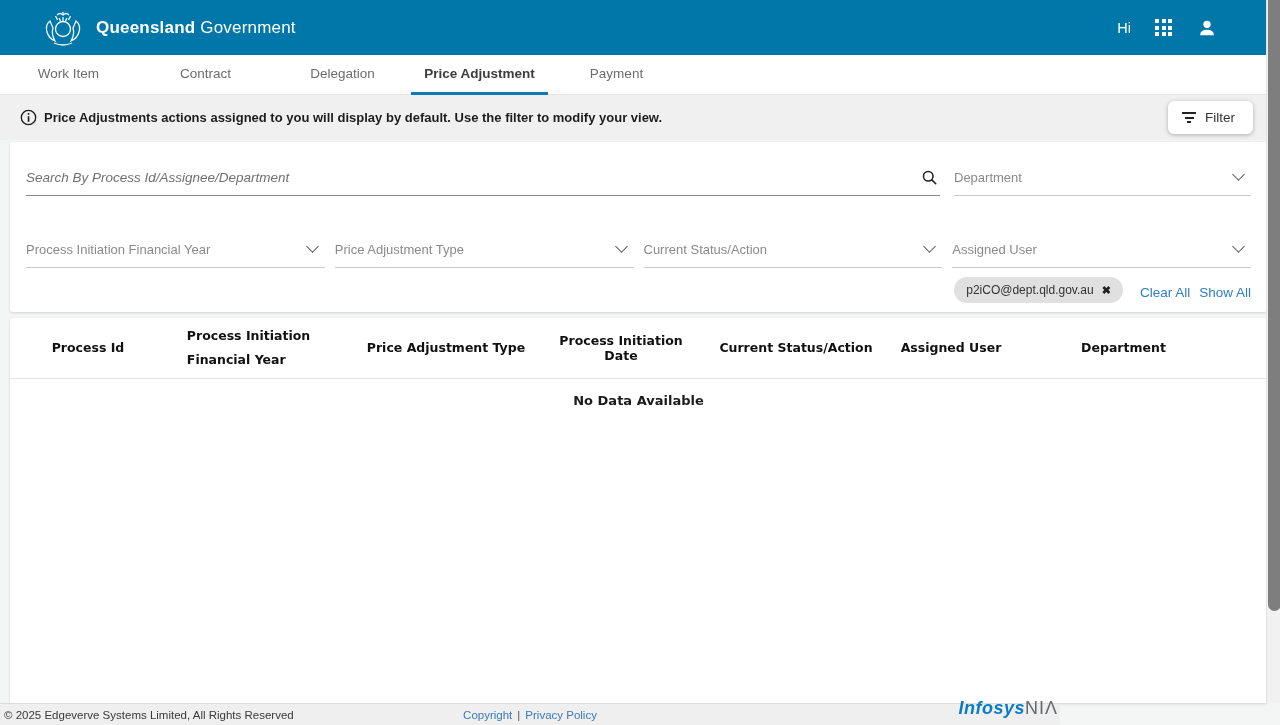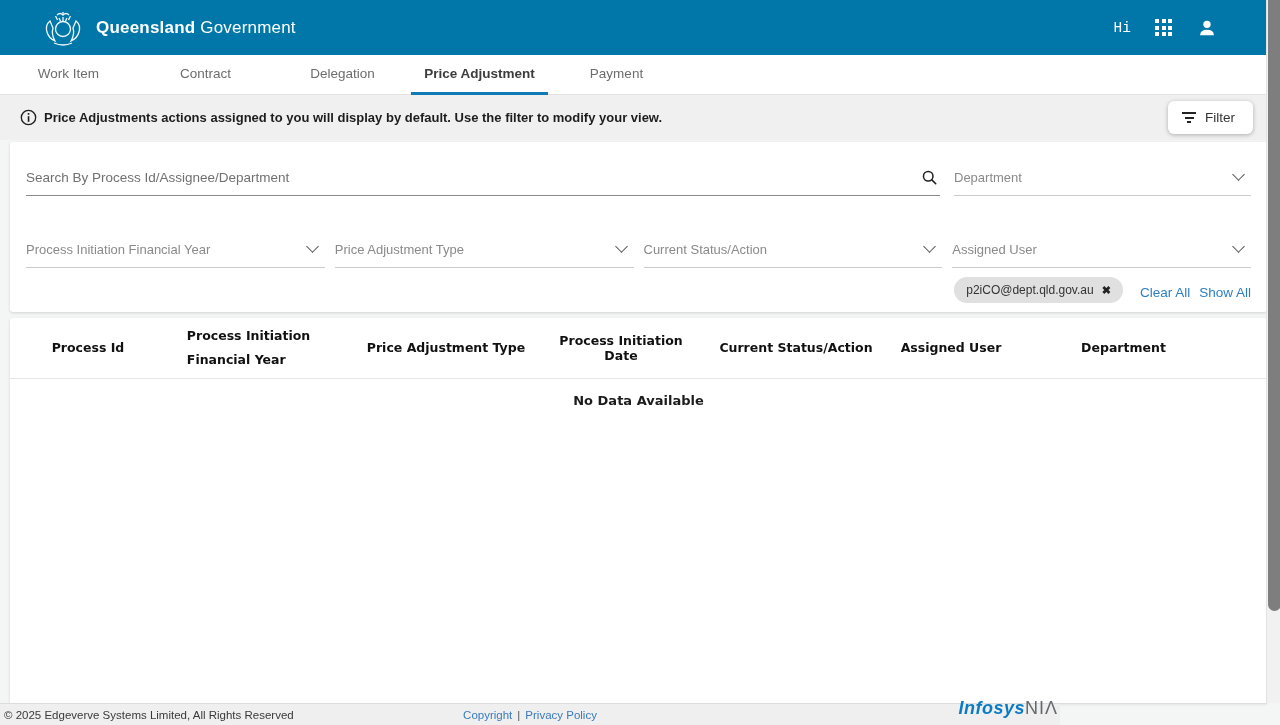--- a/index.html
+++ b/index.html
@@ -4,21 +4,21 @@
 <style>
   * { margin:0; padding:0; box-sizing:border-box; }
   html,body { width:1280px; height:725px; overflow:hidden; }
   body { font-family:"Liberation Sans", sans-serif; background:#f4f5f5; position:relative; color:#333; }
 
   
   .header { height:55px; background:#0077a8; display:flex; align-items:center; padding:0 40px; }
   .logo { width:46px; height:42px; margin-right:10px; flex:0 0 auto; }
   .brand { color:#fff; font-size:17px; letter-spacing:.2px; white-space:nowrap; }
   .brand .b { font-weight:bold; }
-  .header-right { margin-left:auto; display:flex; align-items:center; gap:24px; margin-right:22px;font-family:Liberation Mono, monospace; }
+  .header-right { margin-left:auto; display:flex; align-items:center; gap:24px; margin-right:22px; }
   .hi { color:#fff; font-size:14.5px; }
   .grid-icon { display:grid; grid-template-columns:repeat(3,4px); grid-template-rows:repeat(3,4px); gap:2.5px; cursor:pointer; }
   .grid-icon i { background:#fff; width:4px; height:4px; display:block; }
   .person-icon { cursor:pointer; display:flex; }
 
   
   .tabbar { height:40px; background:#fff; border-bottom:1px solid #e3e3e3; display:flex; align-items:stretch; }
   .tab { display:flex; align-items:center; justify-content:center; min-width:137px; padding:0 10px; font-size:13.5px; color:#6d6d6d; cursor:pointer; border-bottom:3px solid transparent; margin-bottom:-1px; }
   .tab.active { color:#3c3c3c; font-weight:bold; border-bottom:3px solid #0f7ab5; }
 
@@ -28,21 +28,21 @@
   .banner-text { font-size:13px; font-weight:bold; color:#1d1d1d; }
   .filter-btn { position:absolute; right:27px; top:6px; background:#fff; border:none; border-radius:6px; padding:9px 18px 9px 14px; font-size:13.5px; color:#333; box-shadow:0 1px 4px rgba(0,0,0,.28); display:flex; align-items:center; gap:9px; cursor:pointer; font-family:inherit; }
   .filter-glyph { display:inline-flex; flex-direction:column; align-items:center; gap:2.5px; }
   .filter-glyph i { display:block; height:2px; background:#222; }
   .filter-glyph i:nth-child(1){ width:14px; } .filter-glyph i:nth-child(2){ width:9px; } .filter-glyph i:nth-child(3){ width:4px; }
 
   
   .filter-card { margin:2px 13px 6px 10px; background:#fff; border-radius:3px; box-shadow:0 1px 3px rgba(0,0,0,.14); height:170px; position:relative; }
   .row1 { display:flex; align-items:flex-end; padding:14px 16px 0; gap:14px; }
   .search-wrap { flex:1; position:relative; }
-  .search-input { width:100%; border:none; border-bottom:1px solid #8a8a8a; background:transparent; font-size:13.5px; padding:14px 26px 10px 0; color:#333; outline:none; font-family:inherit; }
+  .search-input { width:100%; border:none; border-bottom:1px solid #8a8a8a; background:transparent; font-size:13.5px; padding:14px 26px 10px 0; color:#333; outline:none; font-family:inherit;font-style:italic; }
   .search-input::placeholder { color:#707070; }
   .search-icon { position:absolute; right:2px; bottom:6px; }
   .dd { width:297px; position:relative; }
   .dd-inner { display:flex; align-items:center; justify-content:space-between; border-bottom:1px solid #cbcbcb; padding:12px 4px 10px 0; cursor:pointer; }
   .dd-label { font-size:13px; color:#8a8a8a; }
   .chev { width:9px; height:9px; border-right:1.6px solid #555; border-bottom:1.6px solid #555; transform:rotate(45deg); margin:-4px 4px 2px 0; }
   .row2 { display:flex; gap:10px; padding:34px 16px 0; }
   .row2 .dd { flex:1; width:auto; }
   .chip { position:absolute; top:100%; left:2px; margin-top:9px; background:#e0e0e0; border-radius:15px; height:26px; display:inline-flex; align-items:center; padding:0 12px; gap:8px; white-space:nowrap; }
   .chip-text { font-size:12px; color:#333; }

